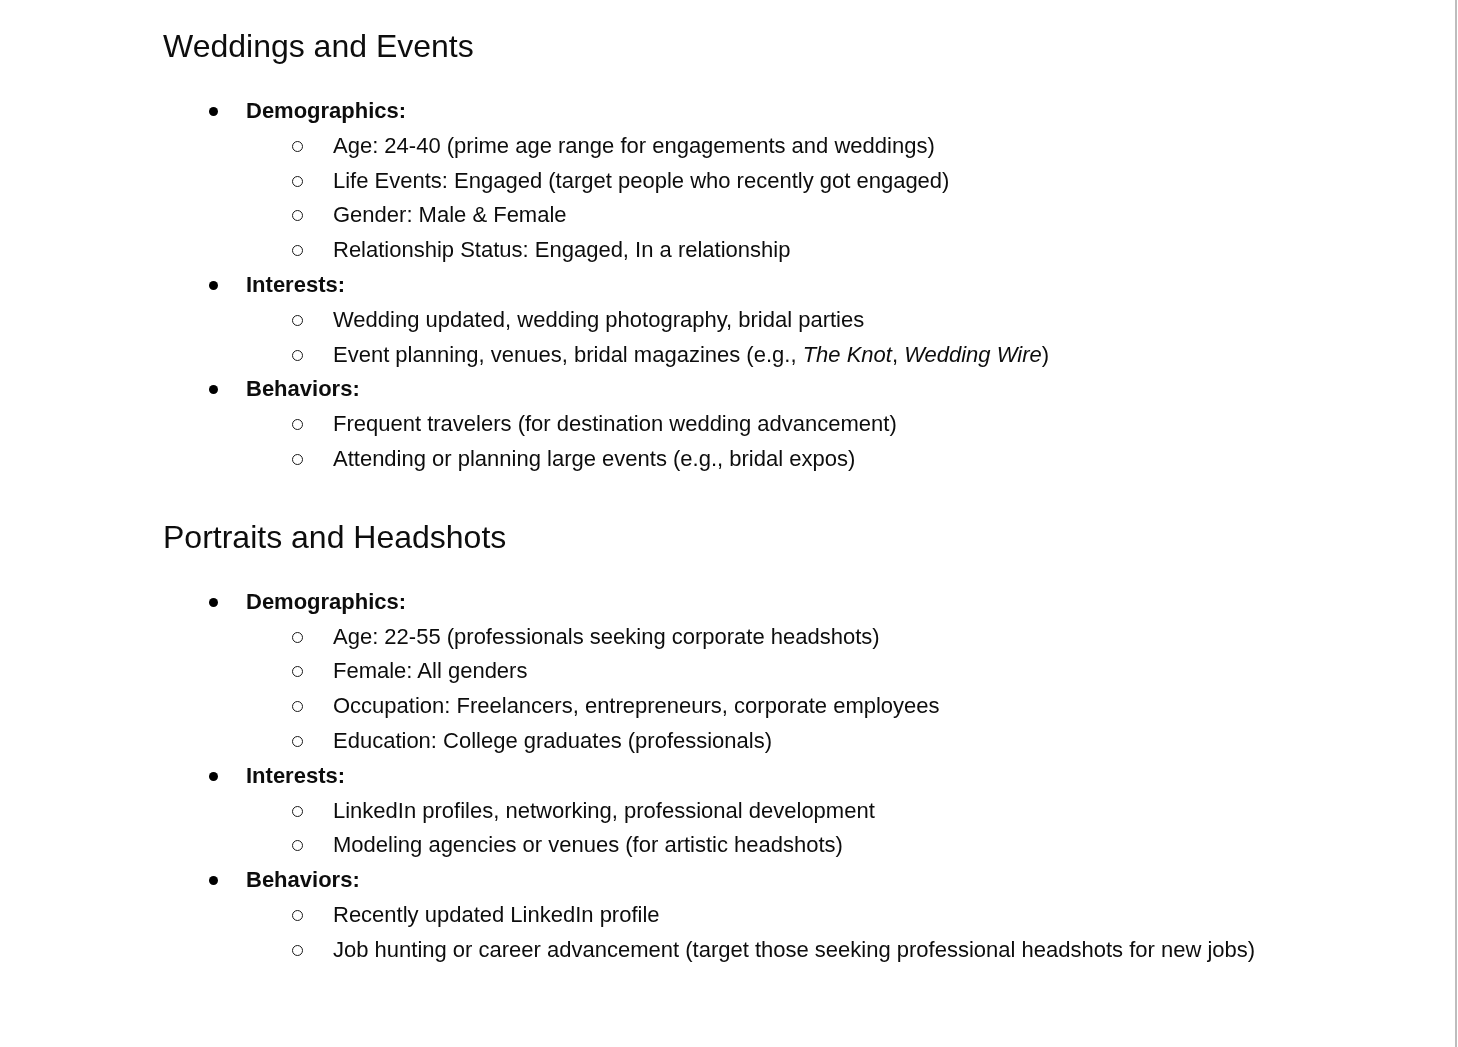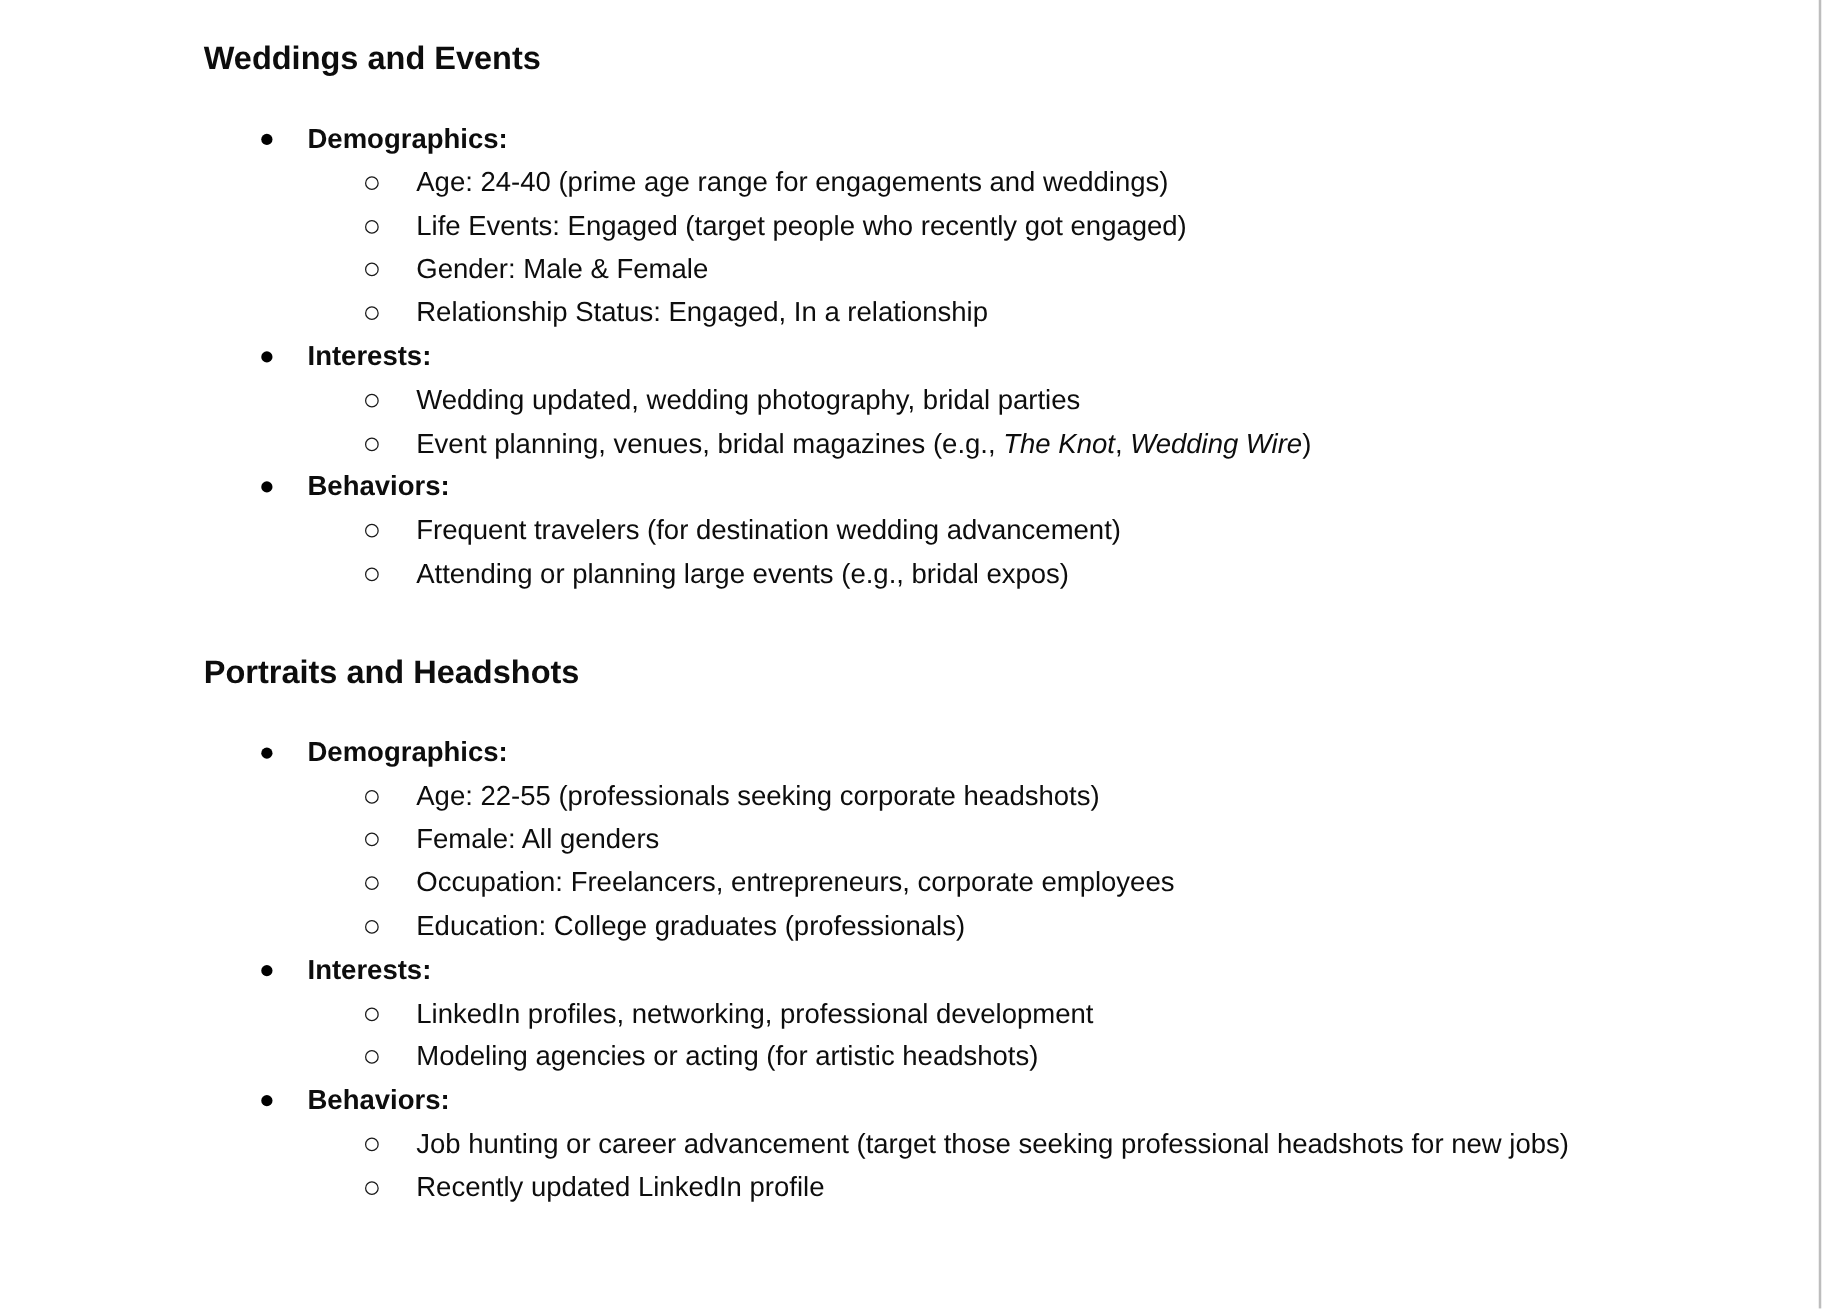--- a/index.html
+++ b/index.html
@@ -14,22 +14,22 @@
     background: #ffffff;
     overflow: hidden;
     font-family: "Liberation Sans", "DejaVu Sans", sans-serif;
     color: #0d0d0d;
   }
   .content {
     padding: 29px 0 0 163px;
   }
   .section-title {
     margin: 0 0 30px 0;
-    font-size: 26px;
-    font-weight: bold;
+    font-size: 32px;
+    font-weight: normal;
     line-height: 35px;
     color: #0d0d0d;
   }
   .section + .section {
     margin-top: 43px;
   }
   .li1, .li2 {
     position: relative;
     line-height: 34.8px;
     font-size: 22px;
@@ -167,36 +167,36 @@
         <div class="li1">
           <span class="bullet-filled"></span>
           <span class="item-text">Interests:</span>
         </div>
         <div class="li2">
           <span class="bullet-hollow"></span>
           <span class="item-text">LinkedIn profiles, networking, professional development</span>
         </div>
         <div class="li2">
           <span class="bullet-hollow"></span>
-          <span class="item-text">Modeling agencies or acting (for artistic headshots)</span>
+          <span class="item-text">Modeling agencies or venues (for artistic headshots)</span>
         </div>
       </div>
 
       <div class="group">
         <div class="li1">
           <span class="bullet-filled"></span>
           <span class="item-text">Behaviors:</span>
         </div>
         <div class="li2">
           <span class="bullet-hollow"></span>
+          <span class="item-text">Recently updated LinkedIn profile</span>
+        </div>
+        <div class="li2">
+          <span class="bullet-hollow"></span>
           <span class="item-text">Job hunting or career advancement (target those seeking professional headshots for new jobs)</span>
-        </div>
-        <div class="li2">
-          <span class="bullet-hollow"></span>
-          <span class="item-text">Recently updated LinkedIn profile</span>
         </div>
       </div>
     </div>
 
   </div>
 
   <div class="right-border"></div>
 </div>
 
 </body></html>

